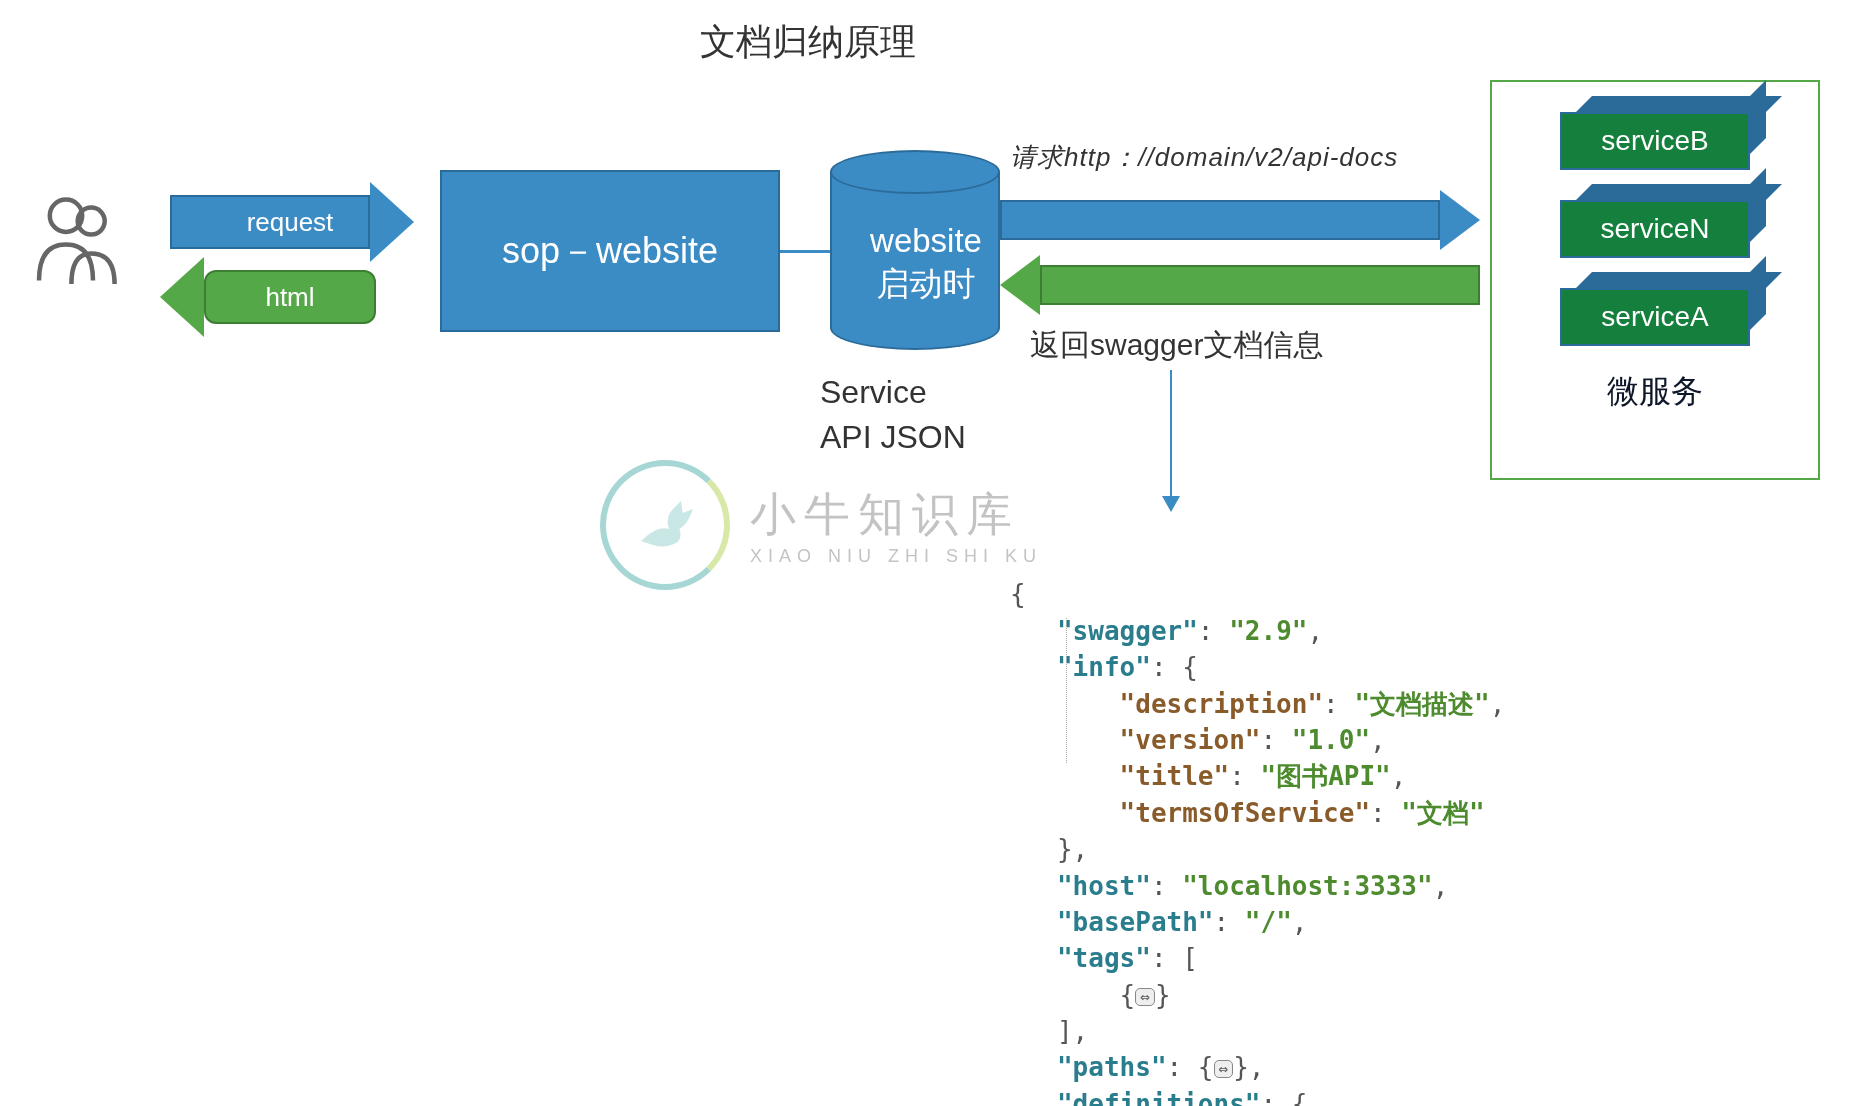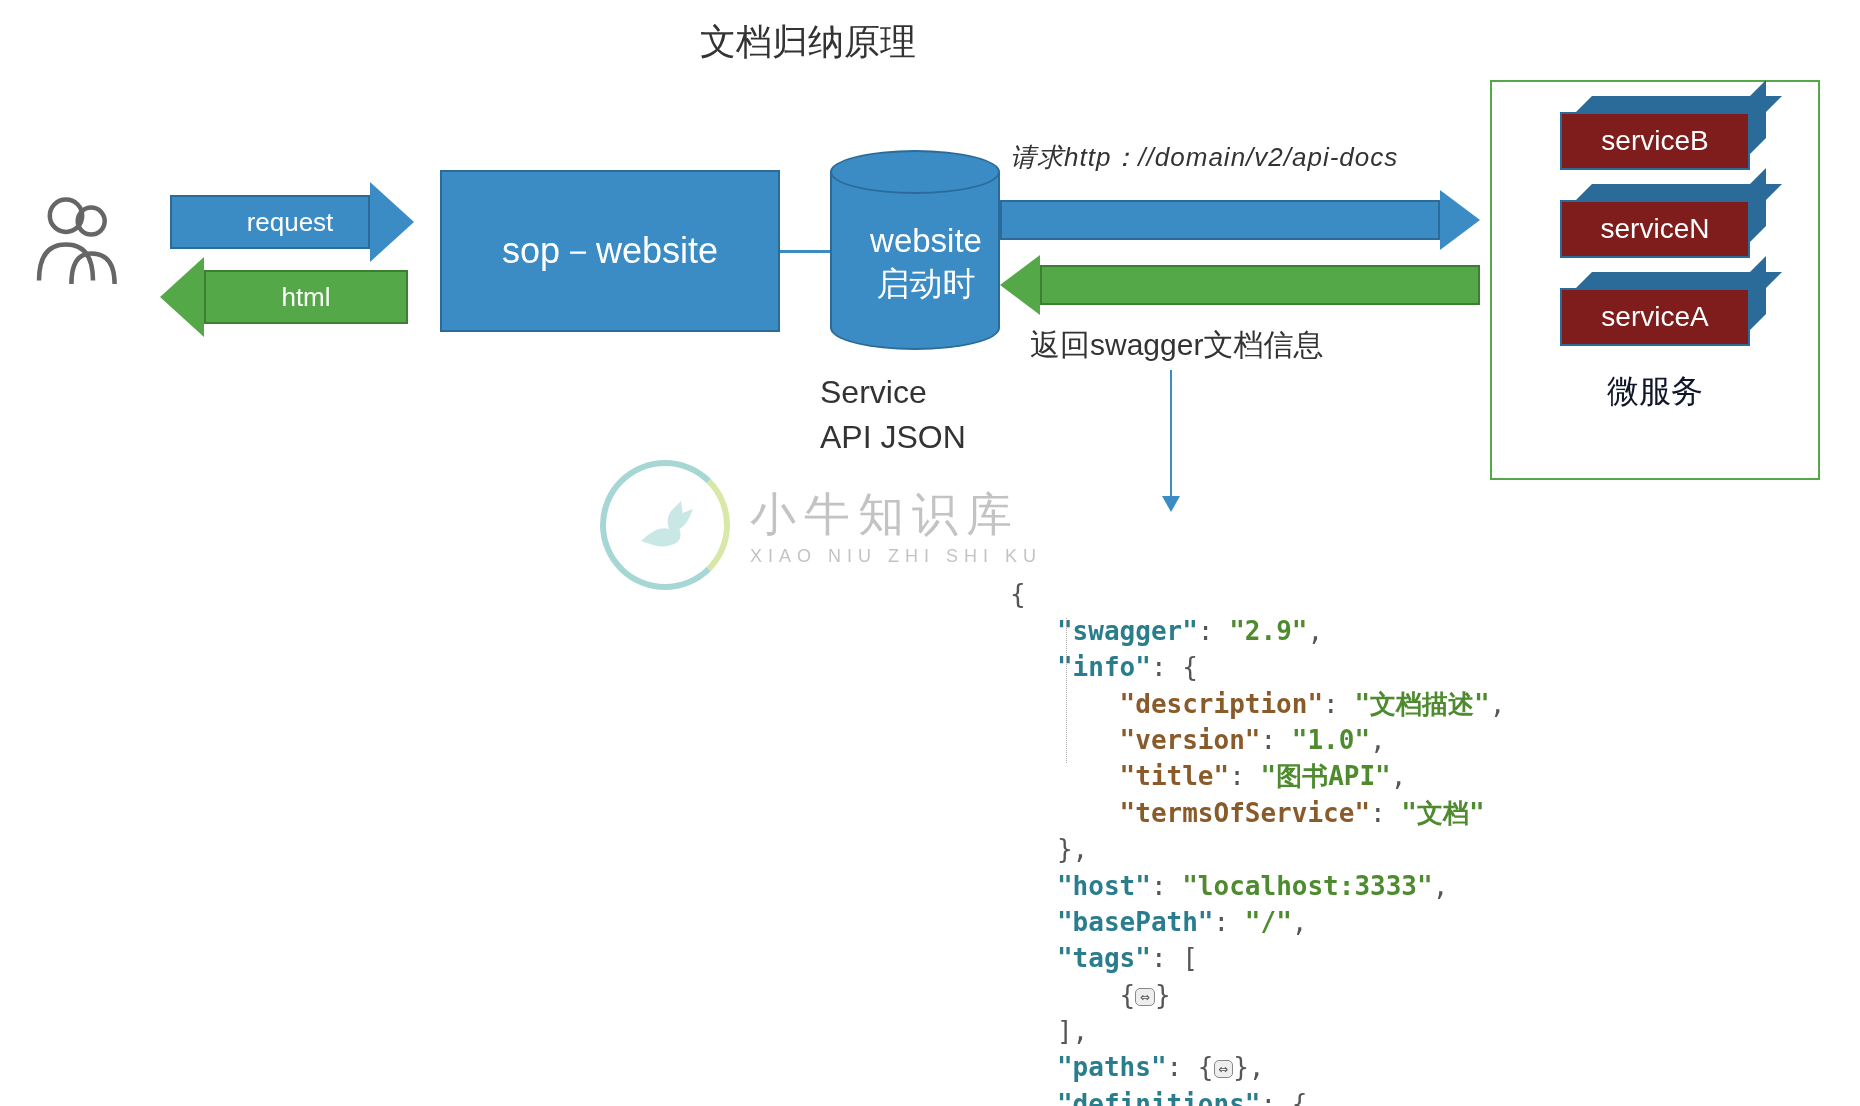--- a/index.html
+++ b/index.html
@@ -173,21 +173,21 @@
   .cube-side {
     position: absolute;
     right: -16px; top: 0;
     width: 16px; height: 58px;
     background: #2b6b99;
     transform: skewY(-45deg);
     transform-origin: top left;
   }
   .cube-front {
     width: 190px; height: 58px;
-    background: #7f1d1d;
+    background: #15803d;
     border: 2px solid #2b6b99;
     color: #fff;
     display: flex;
     align-items: center;
     justify-content: center;
     font-size: 28px;
   }
   .services-label {
     text-align: center;
     font-size: 32px;
@@ -295,21 +295,21 @@
 
 <div class="abs block-arrow arrow-blue" style="top:195px; left:170px;">
   <div class="shaft" style="width:200px;">
     <span>request</span>
   </div>
   <div class="head-right"></div>
 </div>
 
 <div class="abs block-arrow arrow-green" style="top:270px; left:160px;">
   <div class="head-left"></div>
-  <div class="shaft" style="width:204px;">
+  <div class="shaft" style="width:172px;border-radius:12px;">
     <span>html</span>
   </div>
 </div>
 
 <div class="abs sop-box">
   <span>sop－website</span>
 </div>
 
 <div class="abs connector-line"></div>
 

